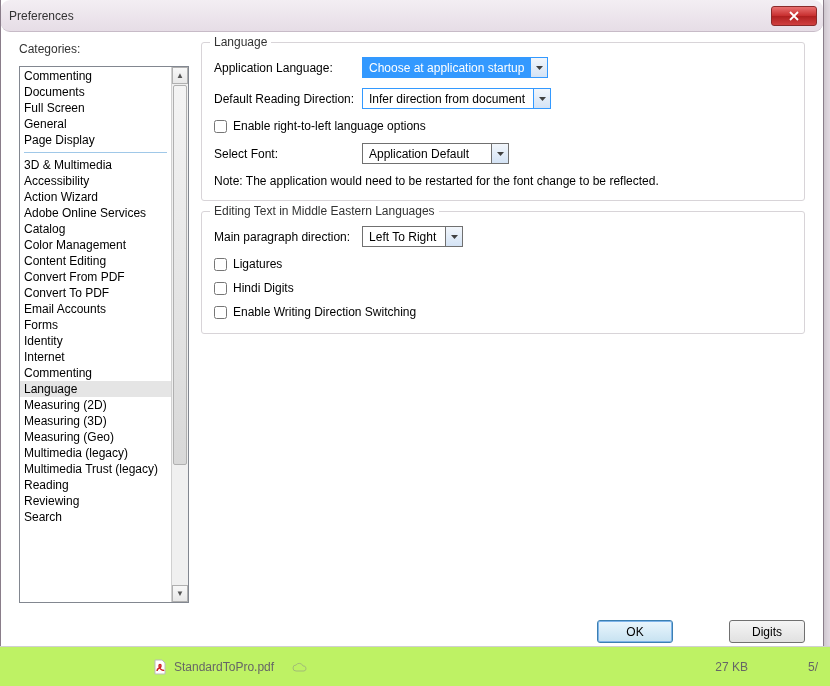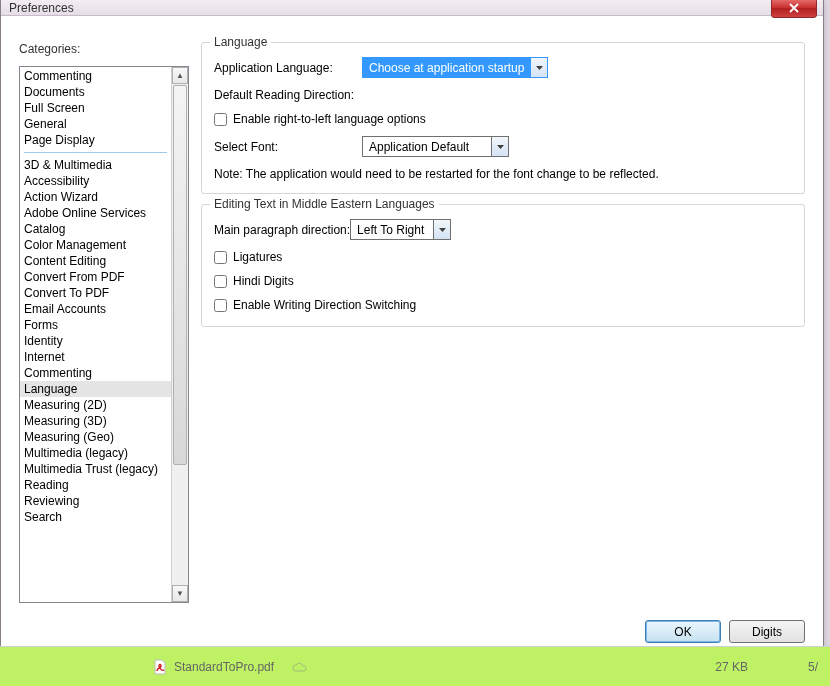--- a/index.html
+++ b/index.html
@@ -1,19 +1,19 @@
 <!DOCTYPE html>
 <html><head>
 <meta charset="utf-8">
 <style>
 * { box-sizing: border-box; font-family: "Segoe UI", Tahoma, sans-serif; }
 body { margin: 0; background: #e4dce4; width: 830px; height: 686px; overflow: hidden; position: relative; }
 
 .window { position: absolute; top: 0; left: 0; right: 6px; bottom: 28px; background: #fff; border: 1px solid #8a7d8a; border-top: none; box-shadow: 0 0 8px rgba(0,0,0,0.2); }
-.titlebar { height: 16px; background: linear-gradient(to bottom, #f3eef3, #e6dde6); border-bottom: 1px solid #c7bbc7; display: flex; align-items: center; padding: 0 6px 0 8px; }
+.titlebar { height: 32px; background: linear-gradient(to bottom, #f3eef3, #e6dde6); border-bottom: 1px solid #c7bbc7; display: flex; align-items: center; padding: 0 6px 0 8px; border-radius: 9px; }
 .titlebar .title { font-size: 12px; color: #333; flex: 1; }
 .titlebar .close-btn { width: 46px; height: 20px; background: linear-gradient(to bottom, #e97070, #c83030 48%, #b02020 52%, #d04040); border: 1px solid #8a2a2a; border-radius: 3px; display: flex; align-items: center; justify-content: center; color: #fff; font-weight: bold; cursor: pointer; }
 .titlebar .close-btn svg { width: 10px; height: 10px; }
 
 .content { position: absolute; top: 28px; left: 0; right: 0; bottom: 0; padding: 14px 18px 14px 18px; }
 
 .sidebar-label { font-size: 12px; color: #333; margin-bottom: 6px; }
 .sidebar-wrap { position: absolute; top: 38px; left: 18px; width: 170px; bottom: 54px; }
 .sidebar-label-wrap { position: absolute; top: 14px; left: 18px; }
 
@@ -27,38 +27,38 @@
 .vscroll .thumb { position: absolute; top: 18px; left: 1px; right: 1px; height: 380px; background: linear-gradient(#f4f4f4,#d8d8d8); border: 1px solid #b0b0b0; border-radius: 2px; }
 .vscroll .arrow.bottom { position: absolute; bottom: 0; left: 0; right: 0; }
 
 .main-panel { position: absolute; top: 14px; left: 200px; right: 18px; bottom: 54px; }
 
 .groupbox { border: 1px solid #d8d4d8; border-radius: 3px; padding: 14px 12px 12px 12px; margin-bottom: 10px; position: relative; }
 .groupbox .legend { position: absolute; top: -8px; left: 8px; background: #fff; padding: 0 4px; font-size: 12px; color: #333; }
 
 .form-row { display: flex; align-items: center; margin-bottom: 10px; }
 .form-row .lbl { font-size: 12px; color: #000; width: 148px; }
-.form-row.small .lbl { width: auto; }
+.form-row.small .lbl { width: auto; margin-right: 12px; }
 
 .dropdown { display: inline-flex; align-items: stretch; height: 21px; border: 1px solid #707070; background: #fff; font-size: 12px; }
 .dropdown .val { padding: 2px 6px; min-width: 120px; display: flex; align-items: center; }
 .dropdown .val.selhl { background: #3399ff; color: #fff; }
 .dropdown .arrow { width: 17px; background: linear-gradient(#f2f6fb,#d4e3f5); border-left: 1px solid #707070; display: flex; align-items: center; justify-content: center; }
 .dropdown .arrow svg { width: 7px; height: 4px; }
 .dropdown.wide .val { min-width: 170px; }
 .dropdown.highlight { border-color: #3399ff; }
 .dropdown.highlight .arrow { border-left-color: #3399ff; }
 
 .checkbox-row { display: flex; align-items: center; margin-bottom: 10px; font-size: 12px; }
 .checkbox-row input { width: 13px; height: 13px; margin: 0 6px 0 0; }
 
 .note { font-size: 12px; color: #000; margin-top: 4px; }
 
 .buttons-row { position: absolute; bottom: 14px; right: 18px; display: flex; gap: 8px; }
-.btn { min-width: 76px; height: 23px; font-size: 12px; border: 1px solid #707070; background: linear-gradient(#f5f5f5,#e1e1e1); border-radius: 3px; cursor: pointer; }
+.btn { min-width: 76px; height: 23px; font-size: 12px; border: 1px solid #707070; background: linear-gradient(#f5f5f5,#e1e1e1); border-radius: 3px; cursor: pointer; margin-left: 48px; }
 .btn.default { border: 1px solid #3c7fb1; box-shadow: 0 0 0 1px #7eb4ea inset; background: linear-gradient(#eaf6fd,#c7e2f1); }
 
 .taskbar-hint { position: absolute; bottom: 0; left: 0; right: 0; height: 40px; background: #bef264; border-top: 1px solid #d0d0d0; display: flex; align-items: center; font-size: 12px; color: #666; padding: 0 12px; margin-top: 34px; }
 .taskbar-hint .pdf-icon { width: 16px; height: 16px; margin-left: 140px; margin-right: 6px; }
 .taskbar-hint .spacer { flex: 1; }
 .taskbar-hint .cloud { width: 16px; height: 12px; margin-left: 18px; opacity: .5; }
 </style>
 </head>
 <body>
 
@@ -130,20 +130,28 @@
             <span class="arrow">
                 <svg viewBox="0 0 7 4">
                   <path d="M0 0 L3.5 4 L7 0 Z" fill="#404040"></path>
                 </svg>
               </span>
           </div>
         </div>
 
         <div class="form-row">
           <span class="lbl">Default Reading Direction:</span>
+          <div class="dropdown highlight wide">
+            <span class="val">Infer direction from document</span>
+            <span class="arrow">
+                <svg viewBox="0 0 7 4">
+                  <path d="M0 0 L3.5 4 L7 0 Z" fill="#404040"></path>
+                </svg>
+              </span>
+          </div>
         </div>
 
         <div class="checkbox-row">
           <input type="checkbox" style="">
           <span>Enable right-to-left language options</span>
         </div>
 
         <div class="form-row">
           <span class="lbl">Select Font:</span>
           <div class="dropdown">

